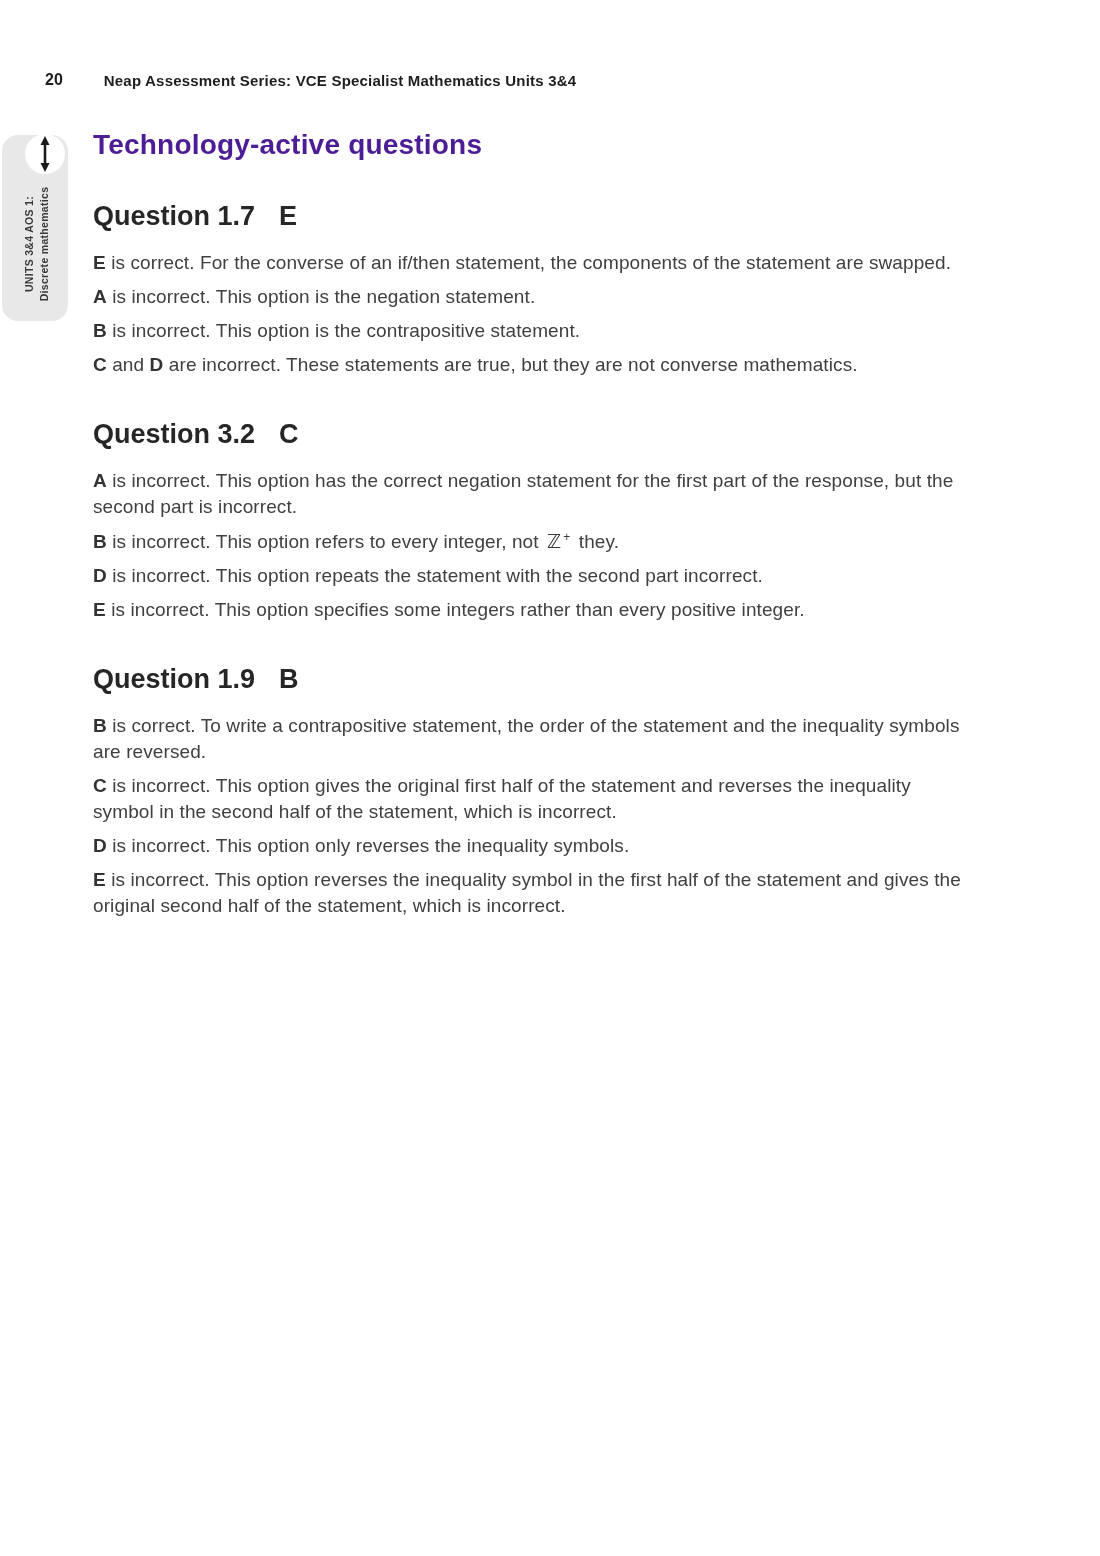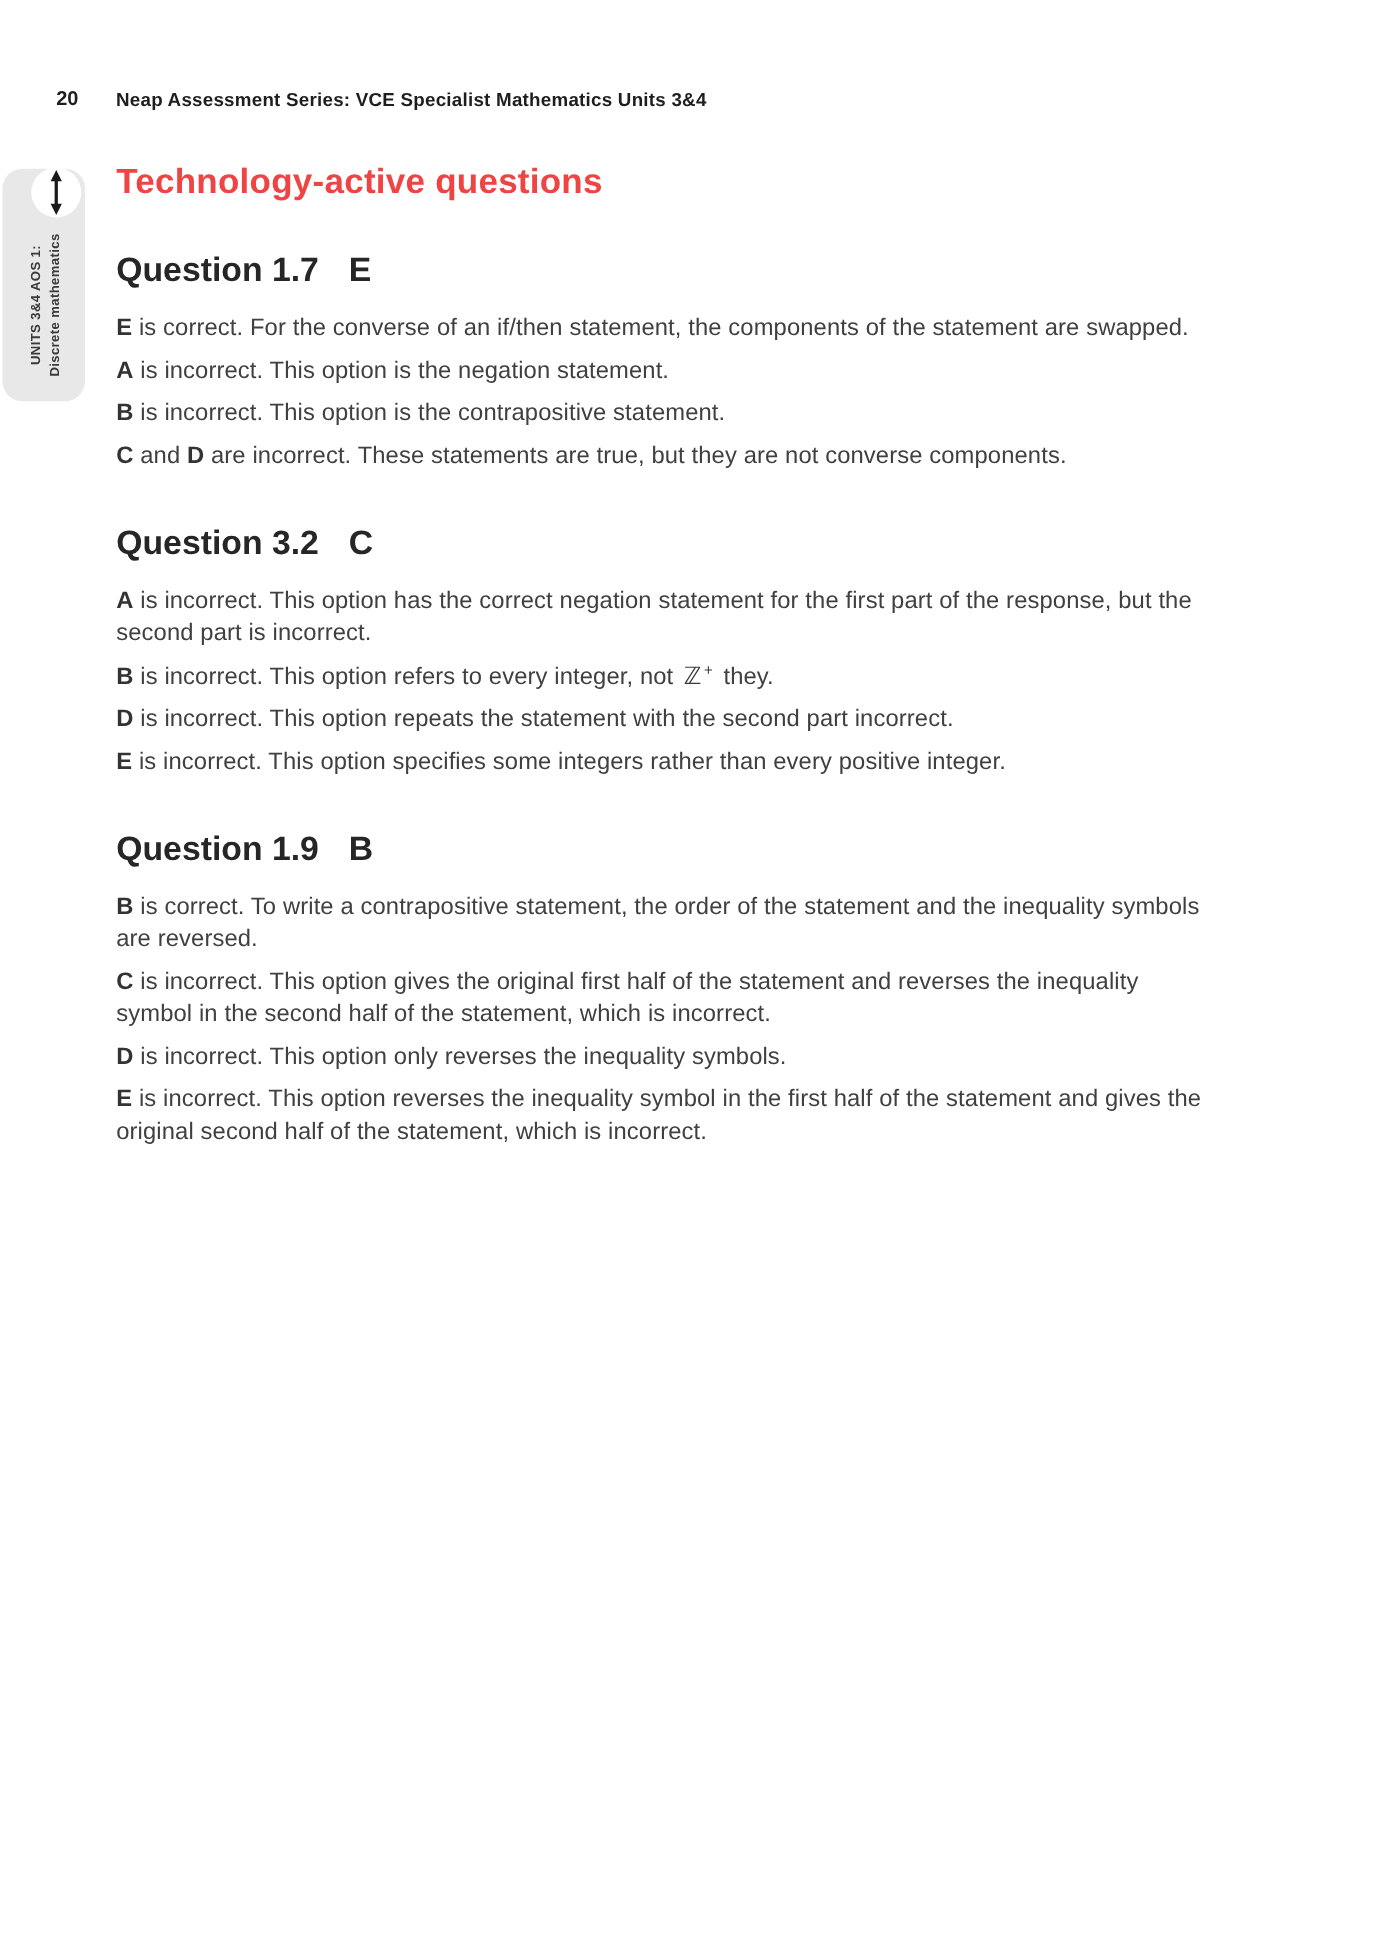--- a/index.html
+++ b/index.html
@@ -5,42 +5,42 @@
   * { margin:0; padding:0; box-sizing:border-box; }
   html, body { background:#ffffff; }
   body {
     width:1100px; height:1556px; position:relative; overflow:hidden;
     font-family:"Liberation Sans", sans-serif; color:#404040;
   }
 
   
   .page-header { position:absolute; top:71px; left:45px; display:flex; align-items:flex-end; }
   .page-number { font-weight:700; font-size:16px; color:#1e1e1e; }
-  .header-title { margin-left:30px; font-weight:700; font-size:15px; color:#1e1e1e; letter-spacing:0.2px; }
+  .header-title { margin-left:41px; font-weight:700; font-size:15px; color:#1e1e1e; letter-spacing:0.2px; }
 
   
   .side-tab {
     position:absolute; left:2px; top:135px; width:66px; height:186px;
     background:#e8e8e8; border-radius:16px;
   }
   .tab-circle {
     position:absolute; left:23px; top:-1px; width:40px; height:40px;
     background:#ffffff; border-radius:50%;
     display:flex; align-items:center; justify-content:center;
   }
   .tab-label {
     position:absolute; left:-59px; top:93px; width:190px; height:32px;
     transform:rotate(-90deg);
     text-align:center; font-size:10.5px; font-weight:700; color:#3a3a3a;
     line-height:15px; letter-spacing:0.3px; white-space:nowrap;
   }
 
   
   .content { position:absolute; left:93px; top:130px; width:870px; }
-  .page-title { font-size:28px; line-height:30px; font-weight:700; color:#ef4444; letter-spacing:0.2px; }
+  .page-title { font-size:28px; line-height:30px; font-weight:700; color:#4c1d95; letter-spacing:0.2px; }
 
   .question-heading {
     margin-top:44px; margin-bottom:22px;
     font-size:27px; line-height:24px; font-weight:700; color:#262626;
   }
   .q-answer { margin-left:24px; }
 
   .para { font-size:19px; line-height:26px; margin-bottom:8px; color:#404040; letter-spacing:0.1px; }
   .seg-bold { font-weight:700; color:#333333; }
   .seg-math { font-family:"DejaVu Sans","Liberation Sans",sans-serif; margin:0 2px 0 3px; color:#3a3a3a; }
@@ -69,21 +69,21 @@
 </aside>
 
 <main class="content">
   <h1 class="page-title">Technology-active questions</h1>
   <div id="questions">
       <section class="question-section">
         <h2 class="question-heading"><span class="q-label">Question 1.7</span><span class="q-answer">E</span></h2>
         <p class="para"><strong class="seg-bold">E</strong><span class="seg-text"> is correct. For the converse of an if/then statement, the components of the statement are swapped.</span></p>
         <p class="para"><strong class="seg-bold">A</strong><span class="seg-text"> is incorrect. This option is the negation statement.</span></p>
         <p class="para"><strong class="seg-bold">B</strong><span class="seg-text"> is incorrect. This option is the contrapositive statement.</span></p>
-        <p class="para"><strong class="seg-bold">C</strong><span class="seg-text"> and </span><strong class="seg-bold">D</strong><span class="seg-text"> are incorrect. These statements are true, but they are not converse components.</span></p>
+        <p class="para"><strong class="seg-bold">C</strong><span class="seg-text"> and </span><strong class="seg-bold">D</strong><span class="seg-text"> are incorrect. These statements are true, but they are not converse mathematics.</span></p>
       </section>
       <section class="question-section">
         <h2 class="question-heading"><span class="q-label">Question 3.2</span><span class="q-answer">C</span></h2>
         <p class="para"><strong class="seg-bold">A</strong><span class="seg-text"> is incorrect. This option has the correct negation statement for the first part of the response, but the second part is incorrect.</span></p>
         <p class="para"><strong class="seg-bold">B</strong><span class="seg-text"> is incorrect. This option refers to every integer, not </span><span class="seg-math">ℤ</span><sup class="seg-sup">+</sup><span class="seg-text"> they.</span></p>
         <p class="para"><strong class="seg-bold">D</strong><span class="seg-text"> is incorrect. This option repeats the statement with the second part incorrect.</span></p>
         <p class="para"><strong class="seg-bold">E</strong><span class="seg-text"> is incorrect. This option specifies some integers rather than every positive integer.</span></p>
       </section>
       <section class="question-section">
         <h2 class="question-heading"><span class="q-label">Question 1.9</span><span class="q-answer">B</span></h2>

